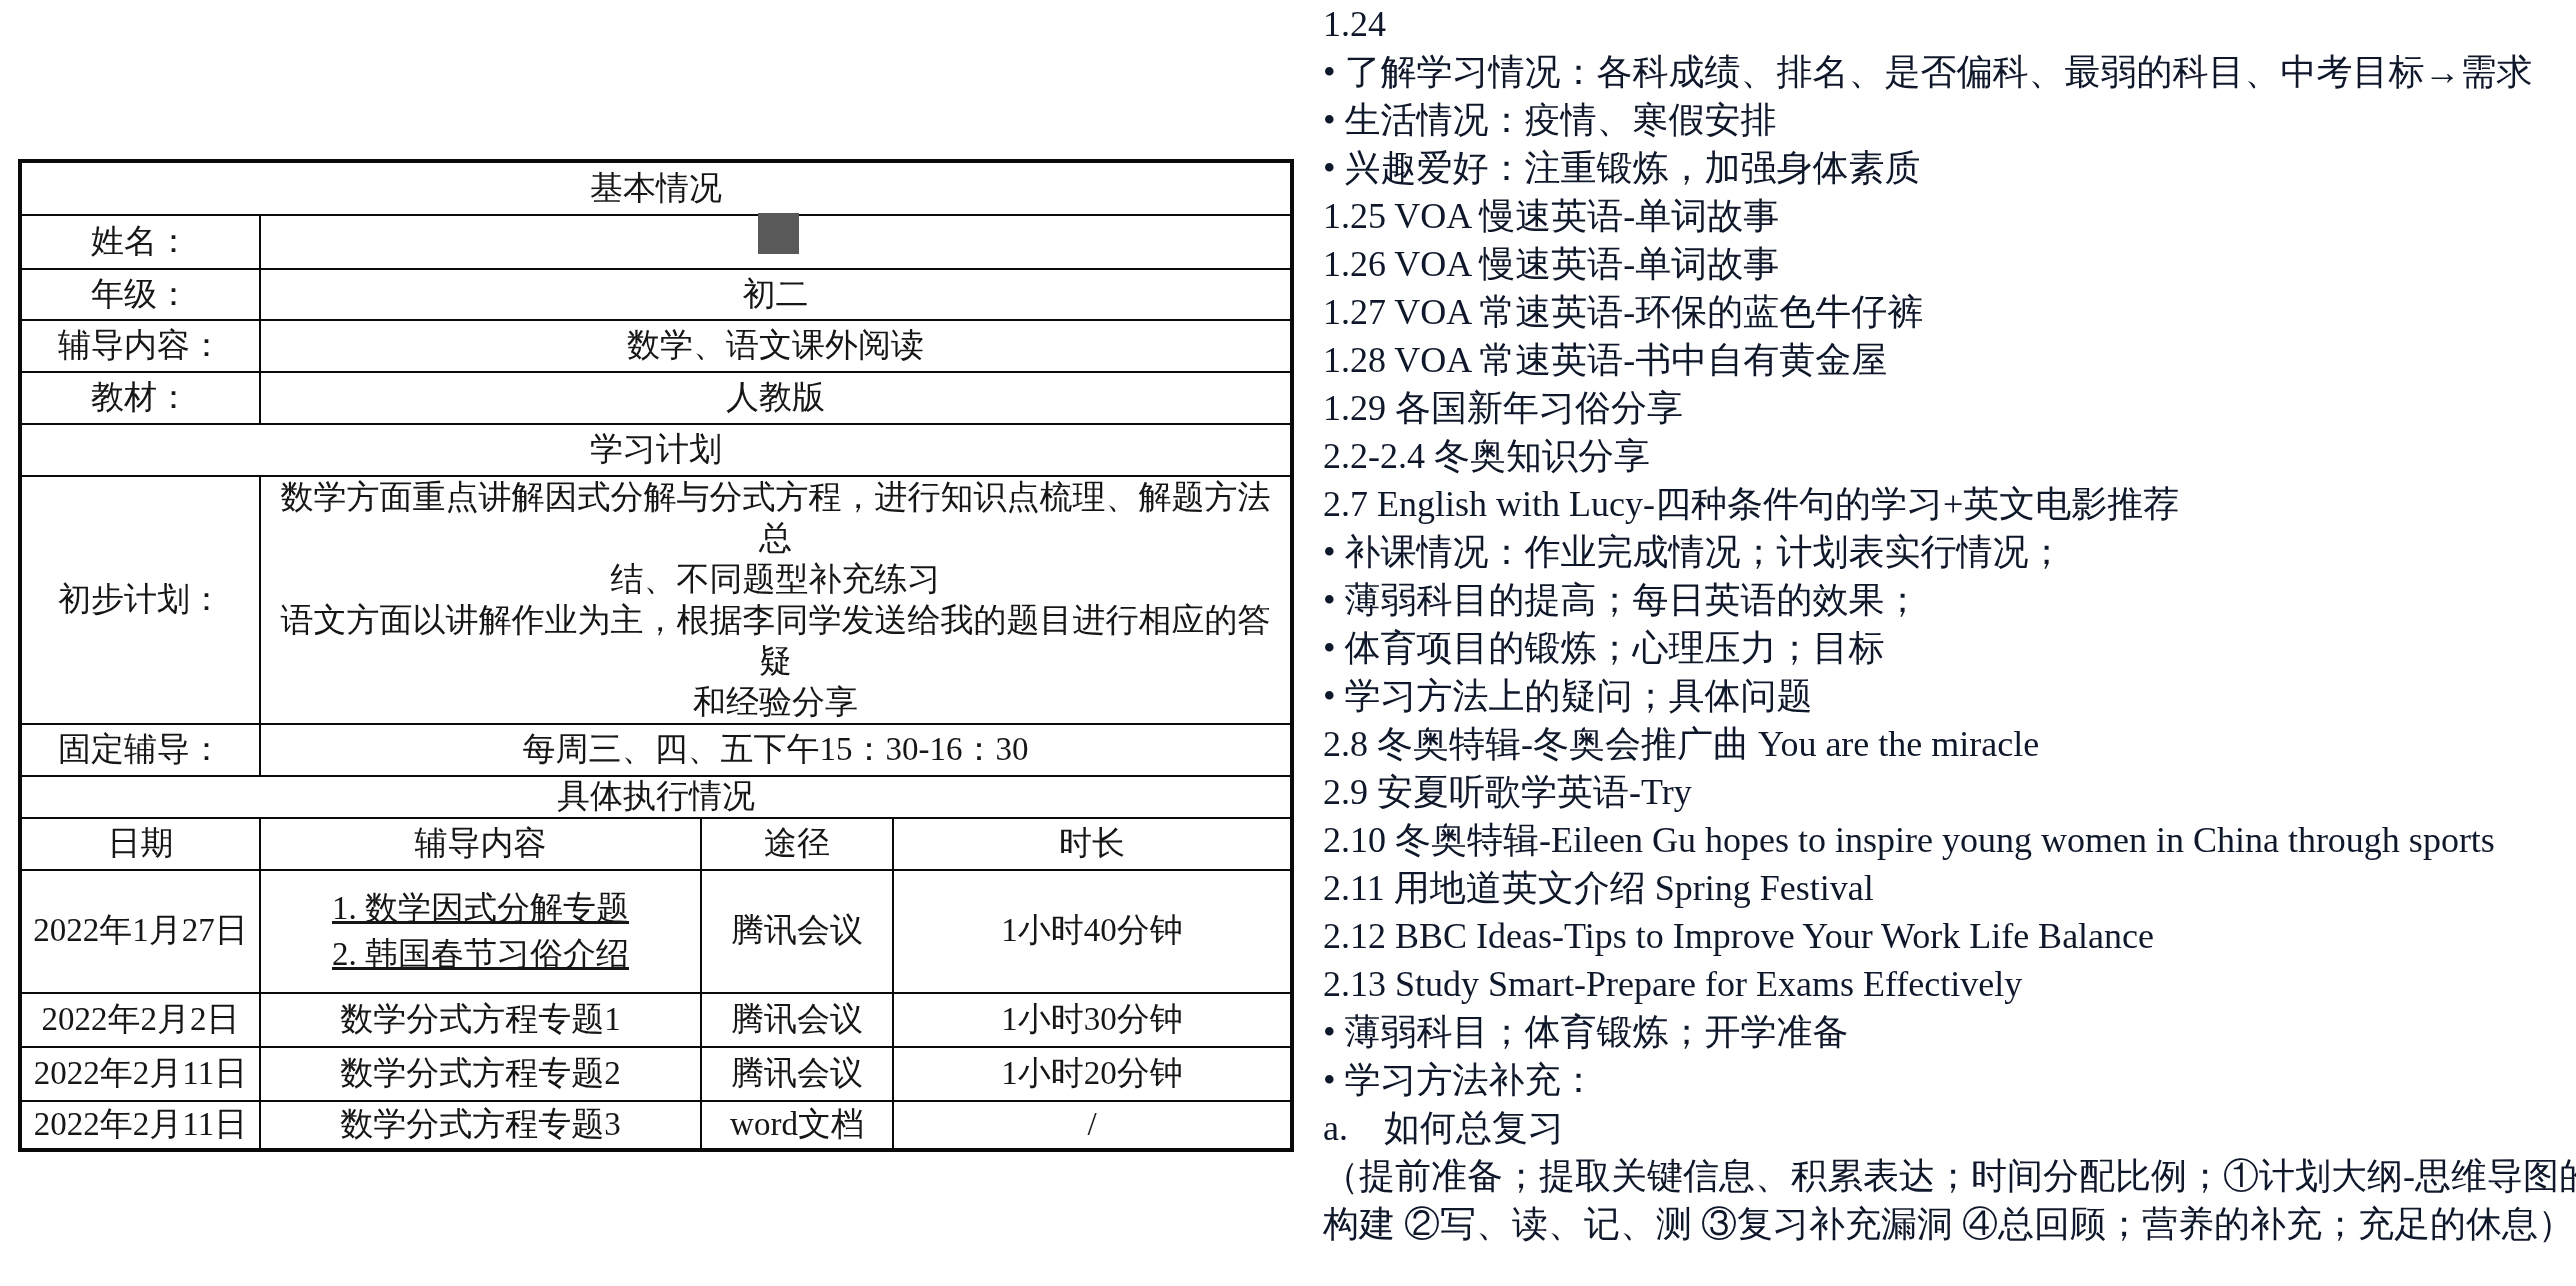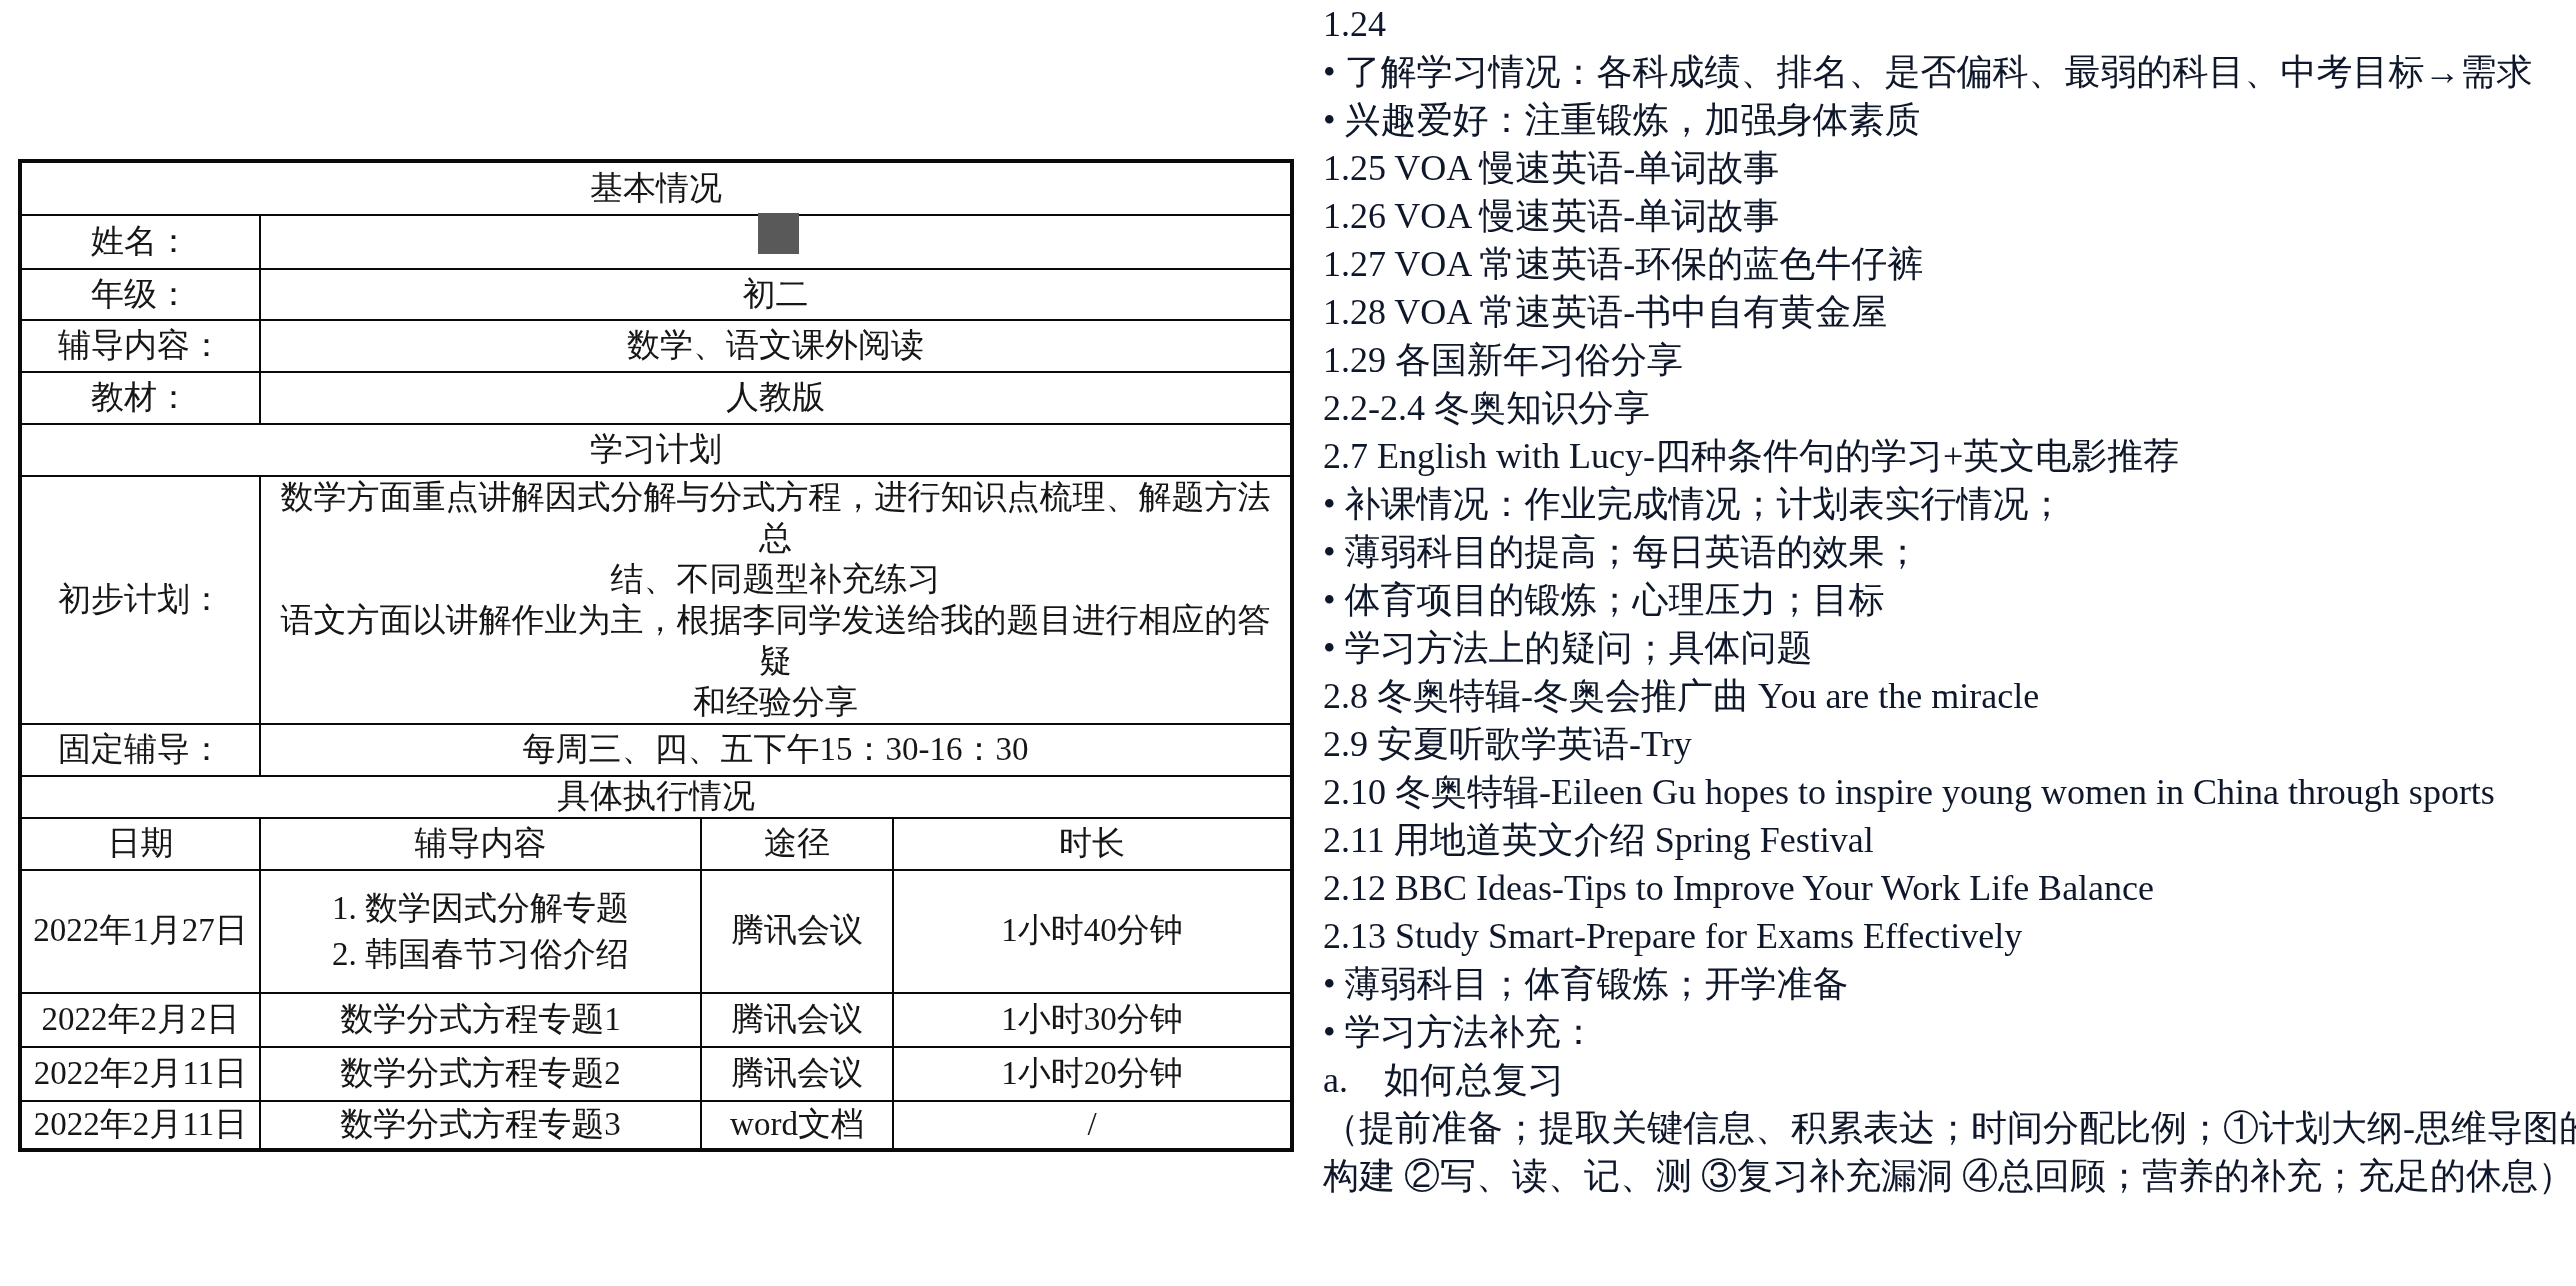--- a/index.html
+++ b/index.html
@@ -43,20 +43,21 @@
   tr.r83  { height: 39px;  }
   tr.r265 { height: 169px; }
   tr.r193 { height: 123px; }
   tr.r77  { height: 49px;  }
 
   .plan-cell div { line-height: 41px; }
 
   .content-block {
     display: inline-block;
     text-align: left;
+    text-decoration: underline;
   }
   .content-block div { line-height: 46px; }
 
   
   .redaction {
     position: absolute;
     left: 758px;
     top: 213px;
     width: 41px;
     height: 41px;
@@ -171,20 +172,21 @@
       <td>/</td>
     </tr>
   </tbody>
     </table>
 
   <div class="redaction" style="background:#595959"></div>
 
   <div class="notes">
     <div class="line">1.24</div>
     <div class="line">• 了解学习情况：各科成绩、排名、是否偏科、最弱的科目、中考目标→需求</div>
+    <div class="line">• 生活情况：疫情、寒假安排</div>
     <div class="line">• 兴趣爱好：注重锻炼，加强身体素质</div>
     <div class="line">1.25 VOA 慢速英语-单词故事</div>
     <div class="line">1.26 VOA 慢速英语-单词故事</div>
     <div class="line">1.27 VOA 常速英语-环保的蓝色牛仔裤</div>
     <div class="line">1.28 VOA 常速英语-书中自有黄金屋</div>
     <div class="line">1.29 各国新年习俗分享</div>
     <div class="line">2.2-2.4 冬奥知识分享</div>
     <div class="line">2.7 English with Lucy-四种条件句的学习+英文电影推荐</div>
     <div class="line">• 补课情况：作业完成情况；计划表实行情况；</div>
     <div class="line">• 薄弱科目的提高；每日英语的效果；</div>

